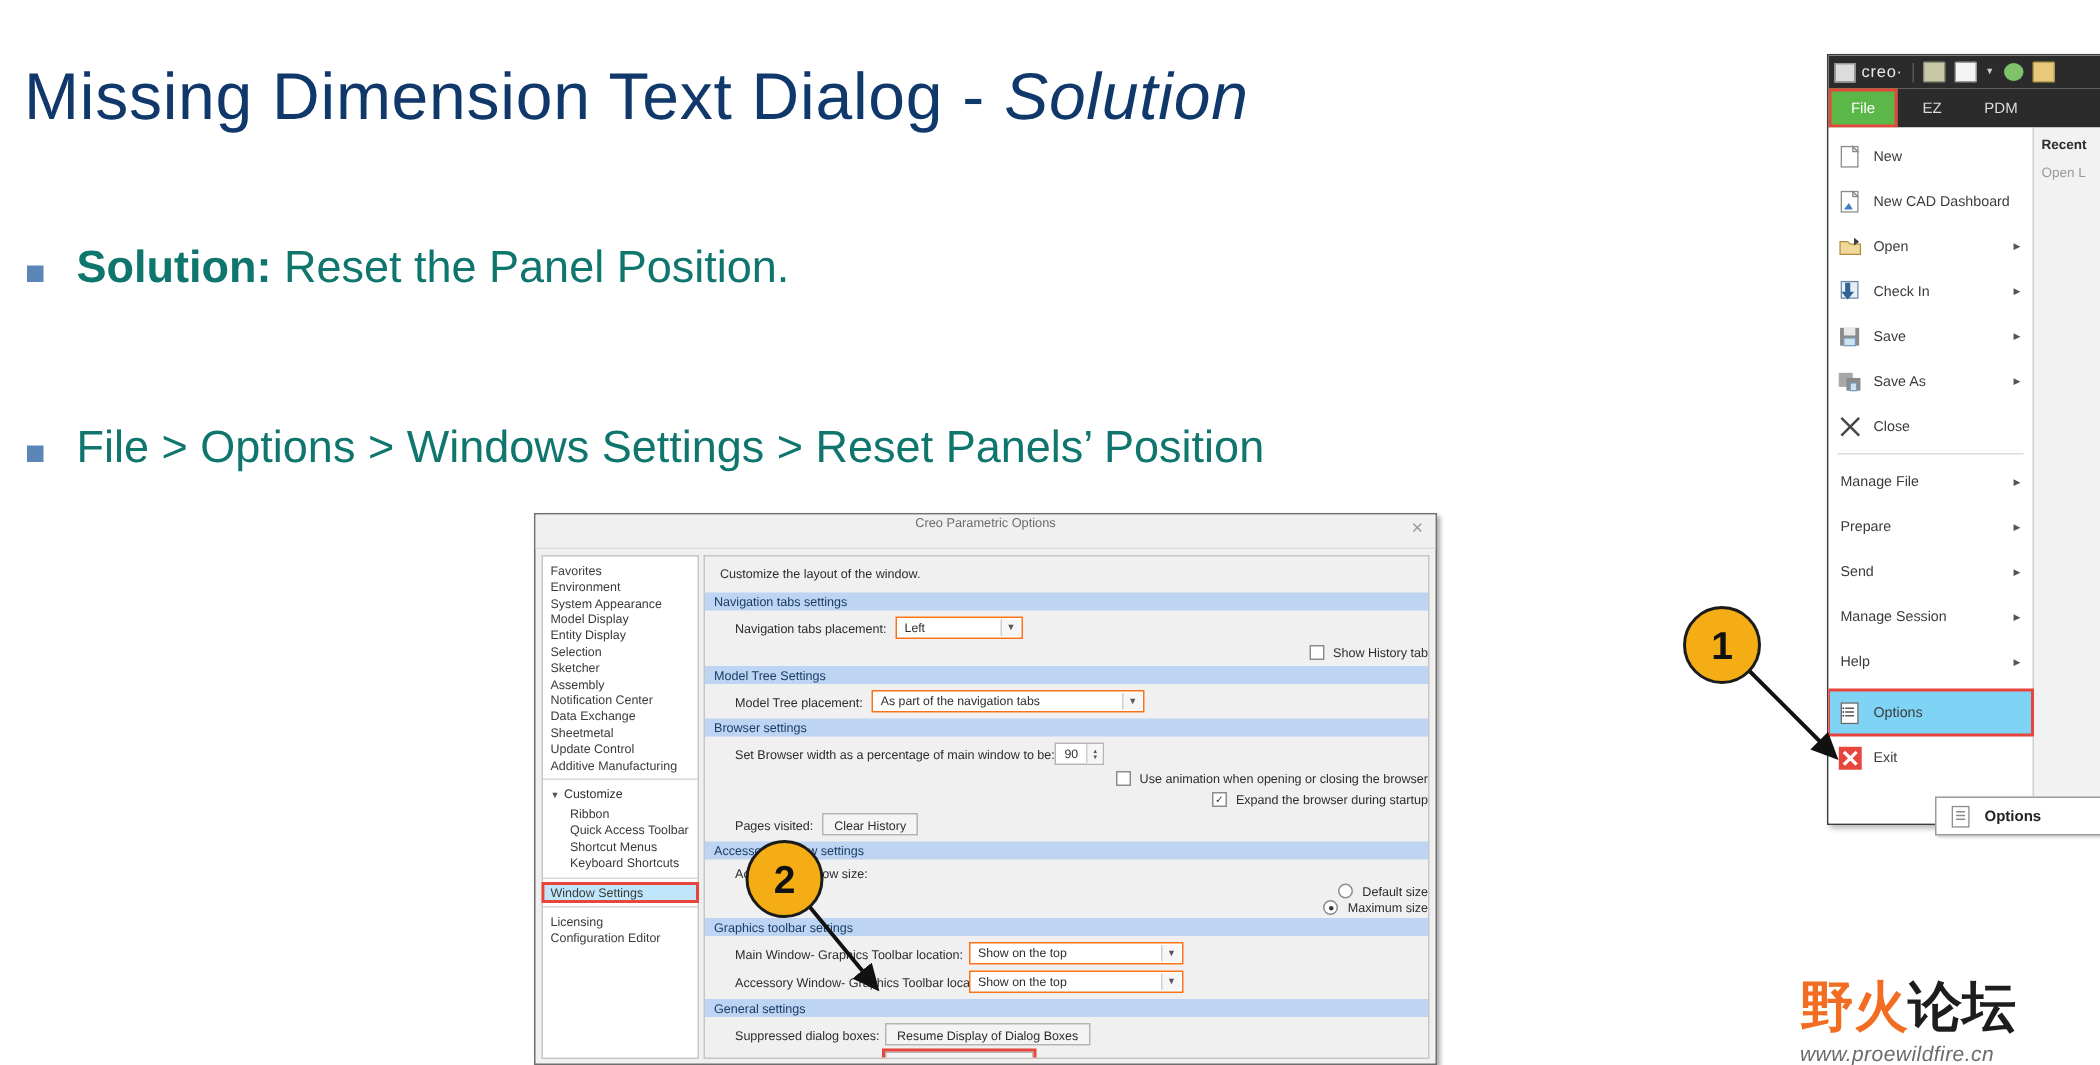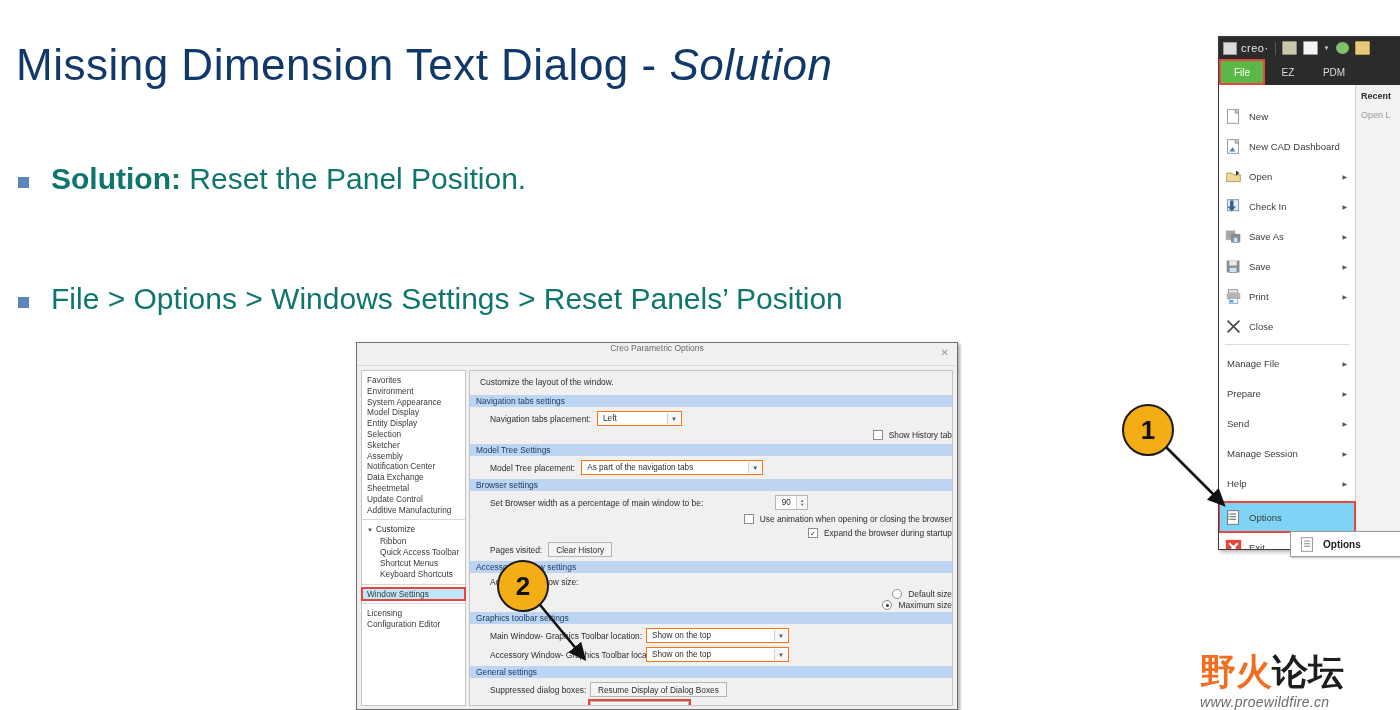--- a/index.html
+++ b/index.html
@@ -106,21 +106,21 @@
   }
   .logo-sq{width:12px;height:11px;background:#dcdcdc;border:1px solid #9a9a9a;display:inline-block;}
   .qa-sep{width:1px;height:13px;background:#585858;}
   .qa-ico{width:13px;height:12px;display:inline-block;border-radius:1px;}
   .creo-tabs{
     height:26px;background:#2b2b2b;display:flex;align-items:stretch;color:#dcdcdc;font-size:10px;
   }
   .creo-tab{display:flex;align-items:center;justify-content:center;width:46px;}
   .tab-file{background:#5bb747;color:#fff;outline:2px solid #e8453c;outline-offset:-2px;}
   .menu-wrap{display:flex;height:464px;}
-  .menu-col{width:136px;background:#fff;border-right:1px solid #cfcfcf;padding-top:16px;}
+  .menu-col{width:136px;background:#fff;border-right:1px solid #cfcfcf;padding-top:4px;}
   .mitem{
     display:flex;align-items:center;height:30px;padding-left:6px;gap:7px;font-size:9.5px;color:#3b3b3b;
     position:relative;
   }
   .mitem .arrow{position:absolute;right:8px;font-size:6px;color:#555;}
   .menu-sep{border-top:1px solid #dcdcdc;margin:3px 6px;}
   .mitem-selected{background:#7fd4f5;outline:2px solid #e8453c;outline-offset:-1px;}
   .recent-col{flex:1;background:#f2f2f2;padding:6px 0 0 5px;}
   .recent-title{font-size:9px;font-weight:bold;color:#2b2b2b;}
   .recent-sub{font-size:9px;color:#9a9a9a;margin-top:9px;}
@@ -230,21 +230,21 @@
         <span class="lbl">Model Tree placement:</span>
         <span class="combo" style="width:175px">
           <span>As part of the navigation tabs</span>
           <span class="arw">▼</span>
         </span>
       </div>
 
       <div class="sec-head">Browser settings</div>
       <div class="row" style="gap:0">
         <span class="lbl">Set Browser width as a percentage of main window to be:</span>
-        <span class="spin" style="margin-left:72px">
+        <span class="spin" style="">
           <span class="val">90</span>
           <span class="stk">
               <span>▲</span>
               <span>▼</span>
             </span>
         </span>
       </div>
       <div class="row ind">
         <span class="cbox"></span>
         <span class="lbl">Use animation when opening or closing the browser</span>
@@ -355,48 +355,38 @@
         <svg class="ic" viewBox="0 0 20 20">
             <rect x="3" y="2" width="13" height="13" fill="#e8eef5" stroke="#6d89a8"></rect>
             <path d="M10 3 L10 10 L13 10 L8 16 L3 10 L6 10 L6 3 Z" fill="#2f6496"></path>
           </svg>
         <span>Check In</span>
         <span class="arrow">▶</span>
       </div>
 
       <div class="mitem">
         <svg class="ic" viewBox="0 0 20 20">
+            <rect x="2" y="3" width="15" height="14" fill="#8a8a8a"></rect>
+            <rect x="5" y="3" width="9" height="6" fill="#e8e8e8"></rect>
+            <rect x="5" y="11" width="9" height="6" fill="#cfe2f2" stroke="#7a9ec0"></rect>
+          </svg>
+        <span>Save</span>
+        <span class="arrow">▶</span>
+      </div>
+
+      <div class="mitem">
+        <svg class="ic" viewBox="0 0 20 20">
             <rect x="1" y="3" width="11" height="11" fill="#a8a8a8"></rect>
             <rect x="7" y="7" width="11" height="10" fill="#8a8a8a"></rect>
             <rect x="10" y="11" width="5" height="6" fill="#cfe2f2" stroke="#7a9ec0"></rect>
           </svg>
         <span>Save As</span>
         <span class="arrow">▶</span>
       </div>
 
-      <div class="mitem">
-        <svg class="ic" viewBox="0 0 20 20">
-            <rect x="2" y="3" width="15" height="14" fill="#8a8a8a"></rect>
-            <rect x="5" y="3" width="9" height="6" fill="#e8e8e8"></rect>
-            <rect x="5" y="11" width="9" height="6" fill="#cfe2f2" stroke="#7a9ec0"></rect>
-          </svg>
-        <span>Save</span>
-        <span class="arrow">▶</span>
-      </div>
-
-      <div class="mitem">
-        <svg class="ic" viewBox="0 0 20 20">
-            <rect x="4" y="2" width="11" height="4" fill="#e8e8e8" stroke="#8a8a8a"></rect>
-            <rect x="2" y="6" width="16" height="7" rx="1" fill="#b5b5b5"></rect>
-            <rect x="5" y="12" width="10" height="6" fill="#fff" stroke="#7a9ec0"></rect>
-            <rect x="6" y="14" width="4" height="3" fill="#5a9bd5"></rect>
-          </svg>
-        <span>Print</span>
-        <span class="arrow">▶</span>
-      </div>
 
       <div class="mitem">
         <svg class="ic" viewBox="0 0 20 20">
             <path d="M3 3 L17 17 M17 3 L3 17" stroke="#4a4a4a" stroke-width="2" fill="none"></path>
           </svg>
         <span>Close</span>
       </div>
 
       <div class="menu-sep"></div>
 

